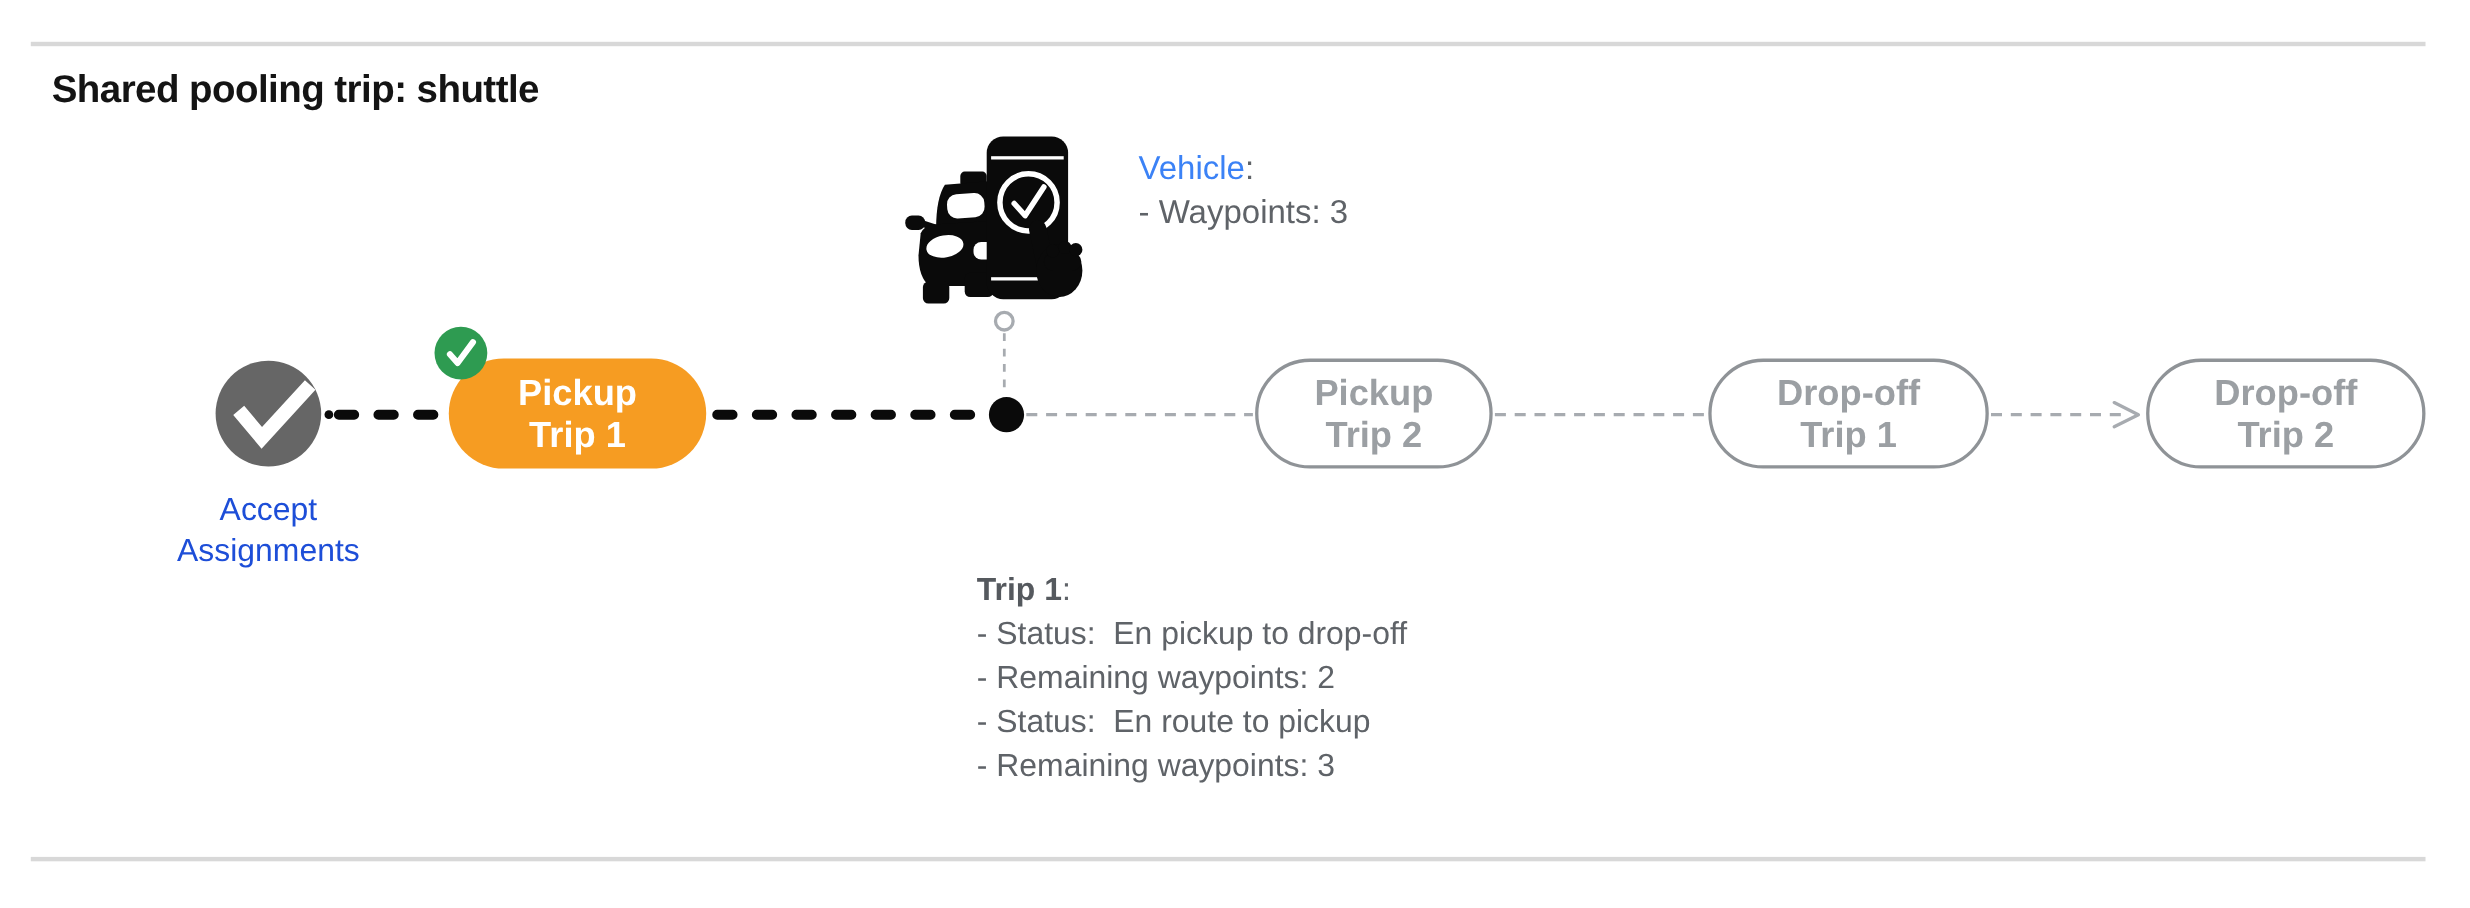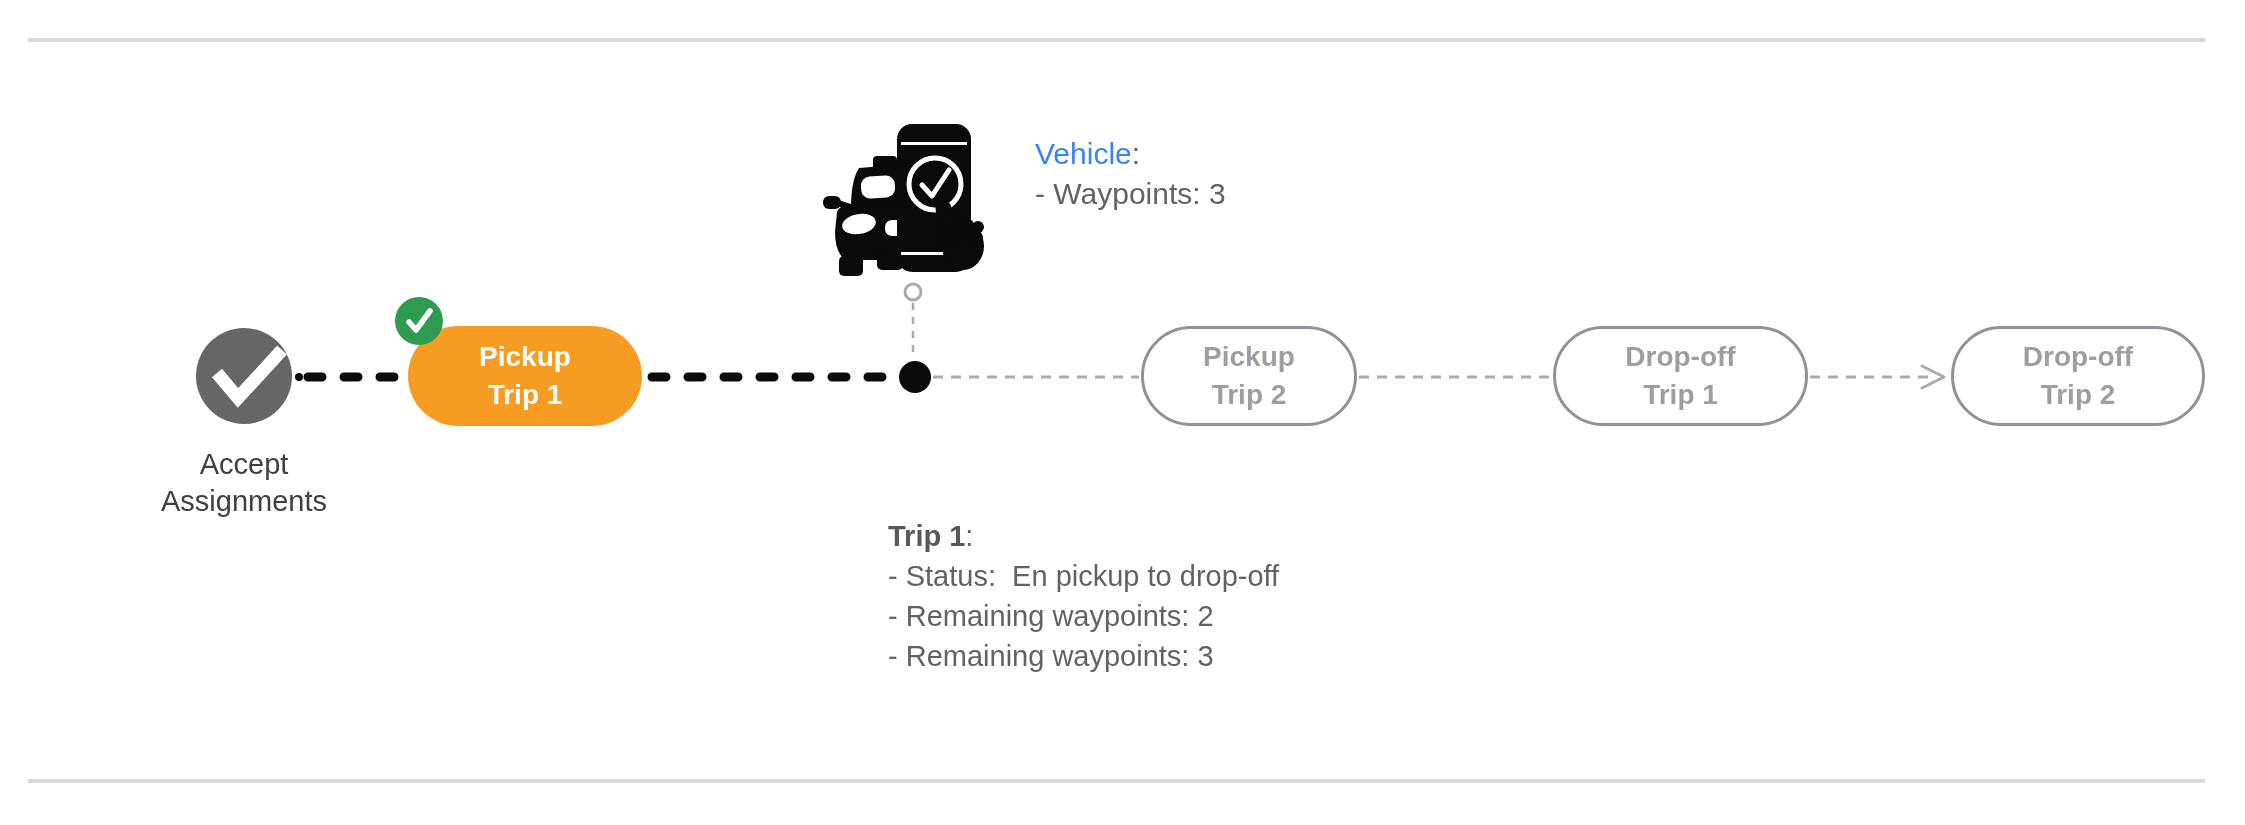--- a/index.html
+++ b/index.html
@@ -8,43 +8,44 @@
 
   .divider{position:absolute;left:28px;width:2177px;height:4px;background:#d8d8d8;}
   .divider.top{top:38px;}
   .divider.bottom{top:779px;}
 
   .page-title{position:absolute;left:47px;top:62px;font-size:35px;font-weight:700;color:#141414;letter-spacing:-0.5px;white-space:nowrap;}
 
   svg.overlay{position:absolute;left:0;top:0;pointer-events:none;}
 
   .step-circle{position:absolute;left:196px;top:328px;width:96px;height:96px;border-radius:50%;background:#666666;display:flex;align-items:center;justify-content:center;}
-  .step-circle-label{position:absolute;left:100px;top:446px;width:288px;text-align:center;color:#404040;font-size:29px;line-height:37px;}
+  .step-circle-label{position:absolute;left:100px;top:446px;width:288px;text-align:center;color:#1d4ed8;font-size:29px;line-height:37px;}
 
-  .pill{position:absolute;top:326px;height:100px;border-radius:50px;box-sizing:border-box;display:flex;flex-direction:column;align-items:center;justify-content:center;font-weight:700;font-size:28px;line-height:38px;text-align:center;}
+  .pill{position:absolute;top:326px;height:100px;border-radius:50px;box-sizing:border-box;display:flex;flex-direction:column;align-items:center;justify-content:center;font-weight:700;font-size:33px;line-height:38px;text-align:center;}
   .pill.active{background:#F69C22;color:#ffffff;}
   .pill.pending{background:#ffffff;border:3px solid #8f9397;color:#9b9fa3;}
 
   .badge{position:absolute;left:395px;top:297px;width:48px;height:48px;border-radius:50%;background:#2E9B51;display:flex;align-items:center;justify-content:center;}
 
   .vehicle-info{position:absolute;left:1035px;top:134px;font-size:30px;line-height:40px;color:#5f6368;}
   .vehicle-info .b{font-weight:400;color:#3b82f6;}
 
   .status-block{position:absolute;left:888px;top:516px;font-size:29px;line-height:40px;color:#5f6368;}
   .status-line{white-space:pre-wrap;}
   .status-line .b{font-weight:700;color:#55595e;}
 </style>
 </head>
 <body>
 
 <div id="canvas">
 
   <div class="divider top"></div>
   <div class="divider bottom"></div>
 
+  <div class="page-title">Shared pooling trip: shuttle</div>
 
   <svg class="overlay" width="2245" height="825" viewBox="0 0 2245 825">
 
     <circle cx="299" cy="377" r="4" fill="#0a0a0a"></circle>
     <line x1="308" y1="377" x2="404" y2="377" stroke="#0a0a0a" stroke-width="9" stroke-linecap="round" stroke-dasharray="14 22"></line>
     <line x1="652" y1="377" x2="899" y2="377" stroke="#0a0a0a" stroke-width="9" stroke-linecap="round" stroke-dasharray="14 22"></line>
 
     <line x1="933" y1="377" x2="1139" y2="377" stroke="#a7abb0" stroke-width="3" stroke-dasharray="10 8"></line>
     <line x1="1359" y1="377" x2="1551" y2="377" stroke="#a7abb0" stroke-width="3" stroke-dasharray="10 8"></line>
     <line x1="1810" y1="377" x2="1936" y2="377" stroke="#a7abb0" stroke-width="3" stroke-dasharray="10 8"></line>
@@ -128,16 +129,17 @@
   </div>
   <div class="pill pending" style="left:1951px;width:254px;">
     <div>Drop-off</div>
     <div>Trip 2</div>
   </div>
 
   <div class="status-block">
     <div class="status-line"><span class="b">Trip 1</span><span>:</span></div>
     <div class="status-line">- Status:  En pickup to drop-off</div>
     <div class="status-line">- Remaining waypoints: 2</div>
+    <div class="status-line">- Status:  En route to pickup</div>
     <div class="status-line">- Remaining waypoints: 3</div>
   </div>
 
 </div>
 
 </body></html>

